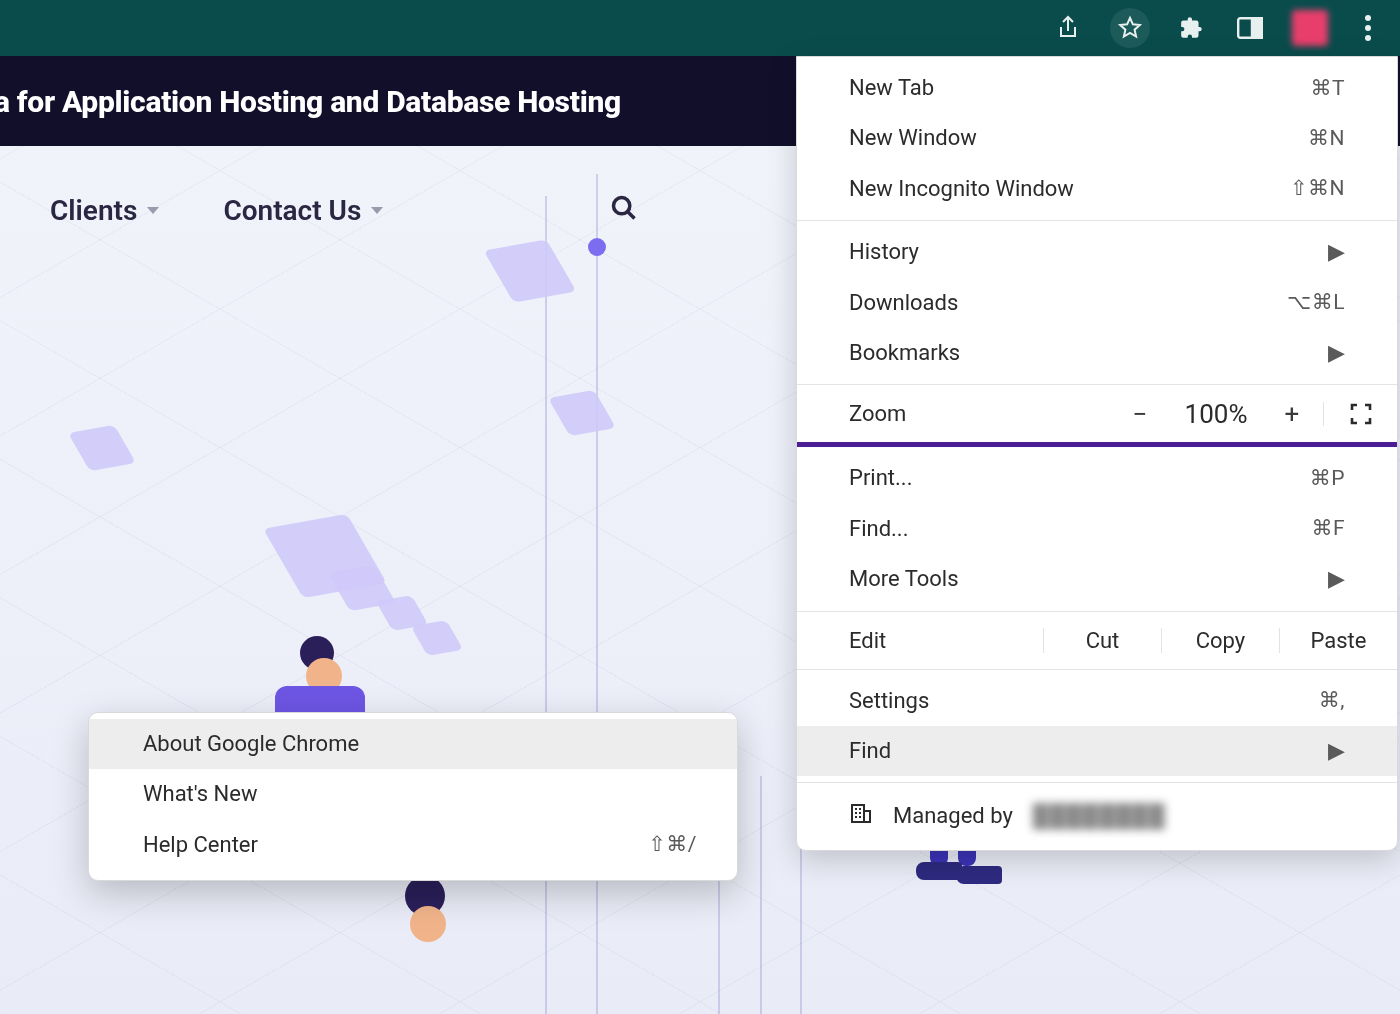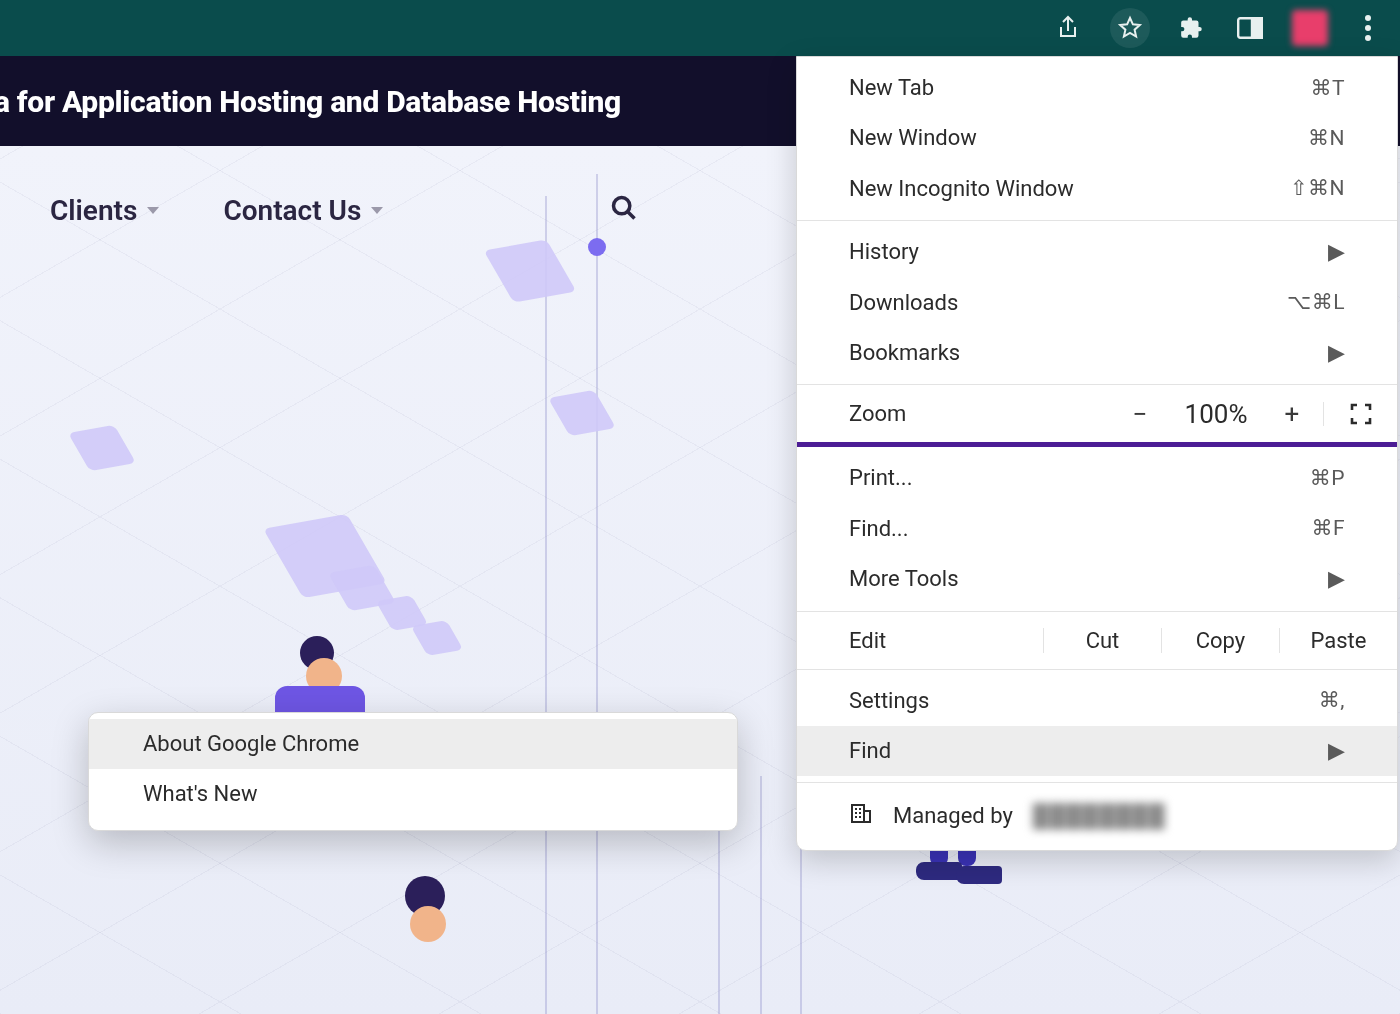--- a/index.html
+++ b/index.html
@@ -313,13 +313,17 @@
 
 <div class="help-menu">
   <div class="menu-item hover">
     <span class="label">About Google Chrome</span>
     <span class="shortcut"></span>
   </div>
   <div class="menu-item">
     <span class="label">What's New</span>
     <span class="shortcut"></span>
   </div>
+  <div class="menu-item">
+    <span class="label">Help Center</span>
+    <span class="shortcut">⇧⌘/</span>
+  </div>
 </div>
 
 </body></html>

